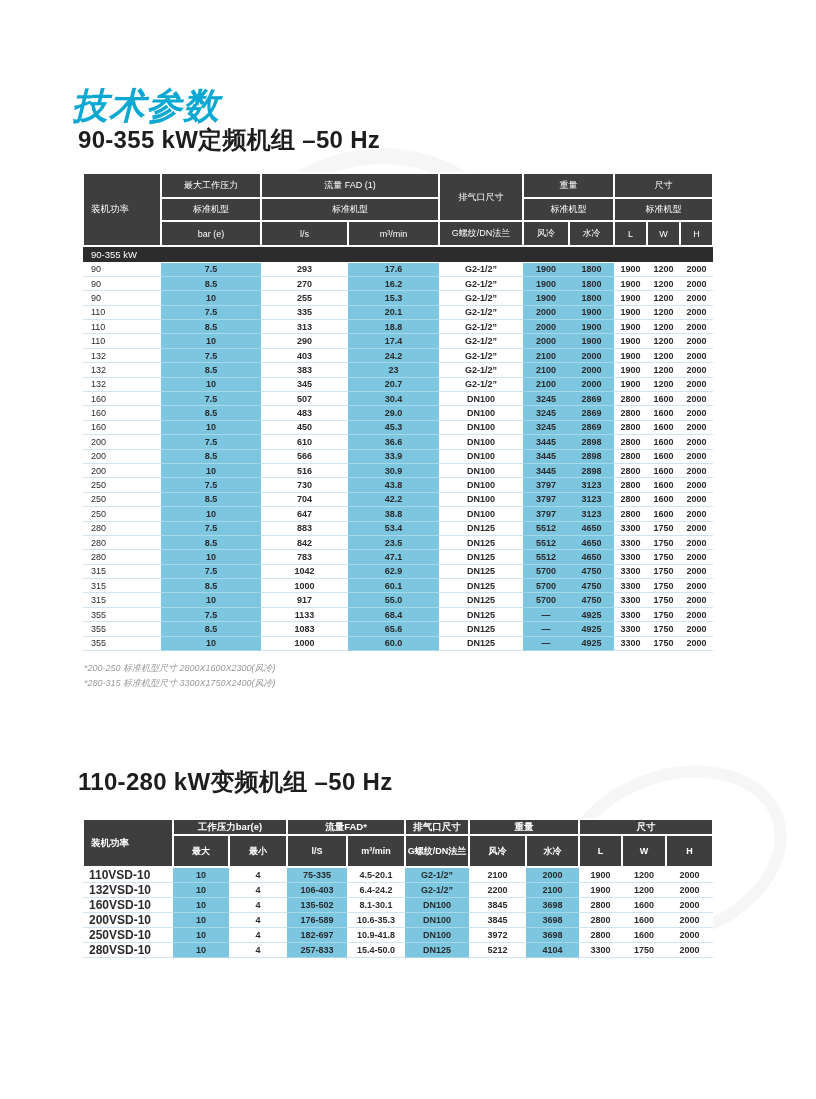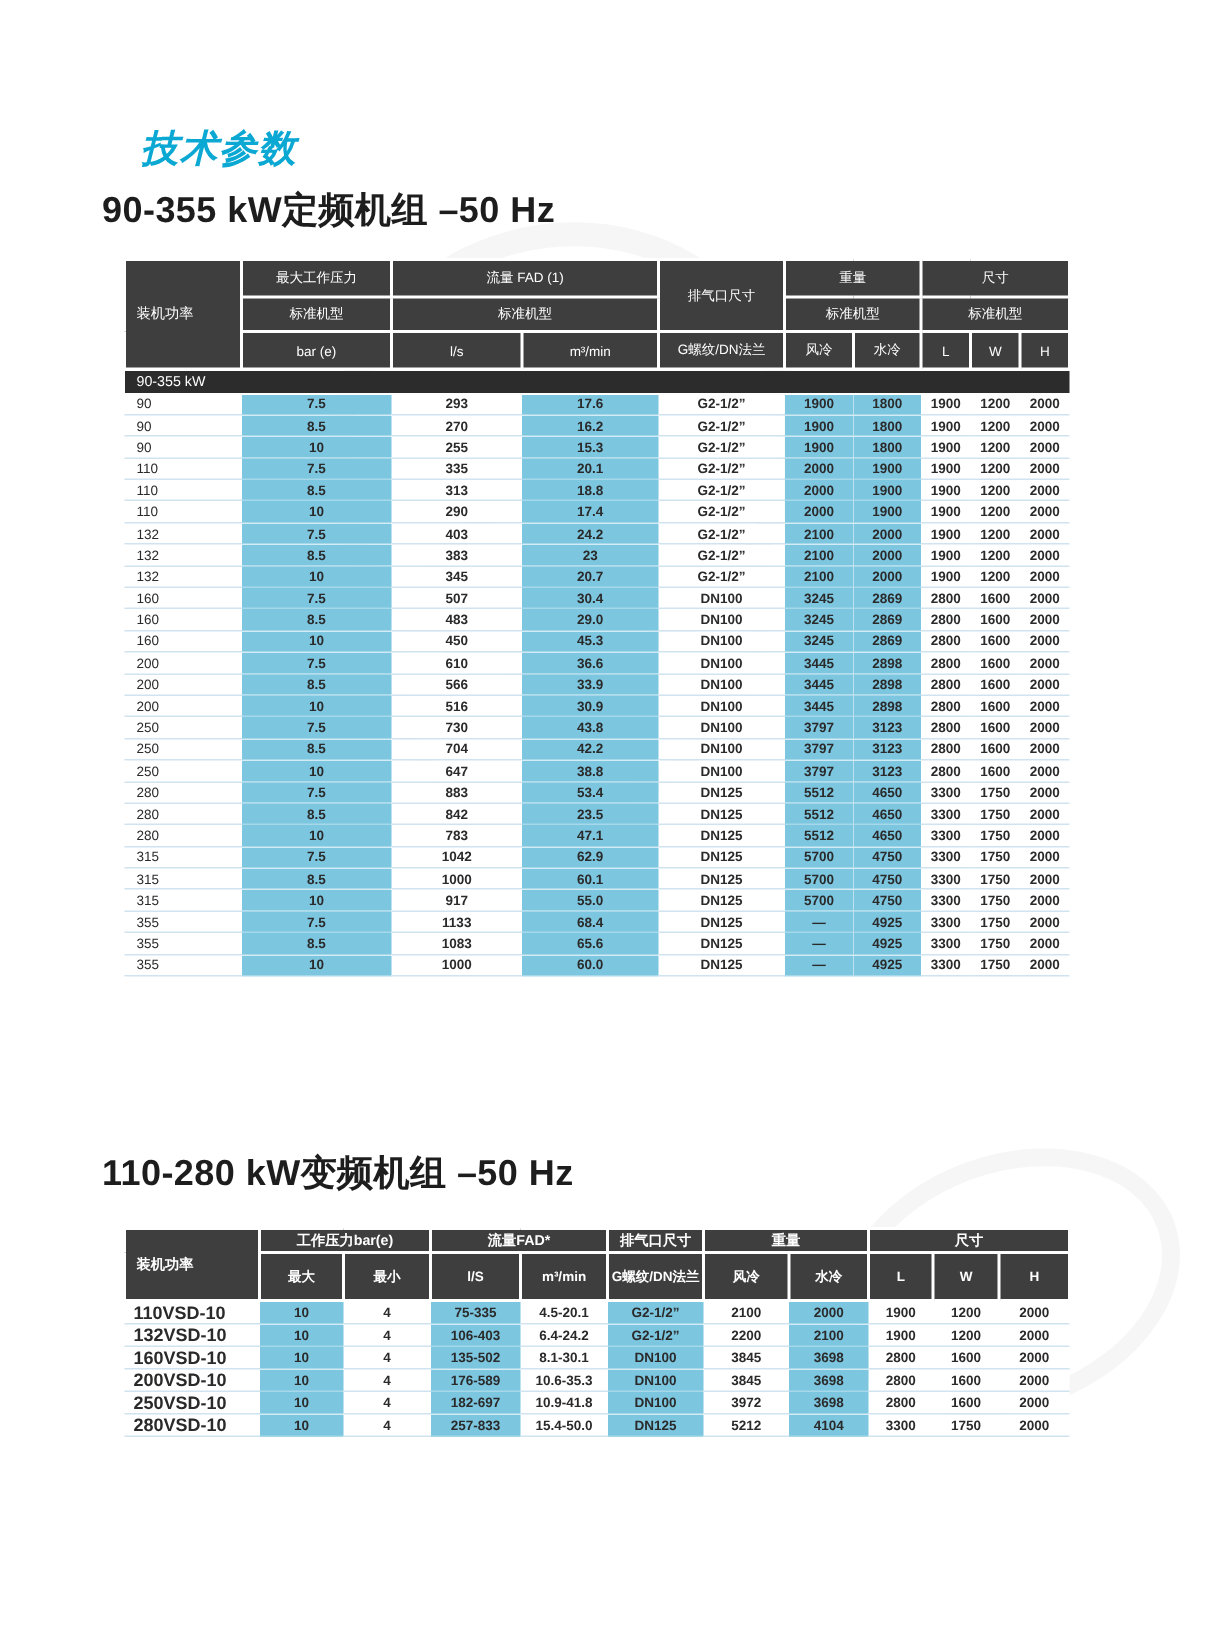--- a/index.html
+++ b/index.html
@@ -2,26 +2,26 @@
 <html><head>
 <meta charset="utf-8">
 <style>
   * { margin:0; padding:0; box-sizing:border-box; }
   html,body { background:#ffffff; }
   .page {
     position:relative; width:816px; height:1099px; background:#ffffff;
     overflow:hidden; font-family:"Liberation Sans", sans-serif;
   }
   .heading {
-    position:absolute; left:94px; top:82px;
-    font-size:25px; font-weight:bold; font-style:italic;
+    position:absolute; left:72px; top:82px;
+    font-size:36px; font-weight:bold; font-style:italic;
     color:#0aa8d3; letter-spacing:1px;
   }
   .subtitle {
-    position:absolute; left:68px; font-size:24px; font-weight:600;
+    position:absolute; left:78px; font-size:24px; font-weight:600;
     color:#1d1d1d; letter-spacing:.3px;
   }
   .s1 { top:124px; }
   .s2 { top:766px; }
 
   table.t { position:absolute; left:82px; width:630px; border-collapse:collapse; table-layout:fixed; }
   .t1 { top:172px; }
   .t2 { top:818px; }
 
   .t thead th {
@@ -435,20 +435,24 @@
           <td>DN125</td>
           <td class="bl">—</td>
           <td class="bl">4925</td>
           <td>3300</td>
           <td>1750</td>
           <td>2000</td>
         </tr>
       </tbody>
   </table>
 
+  <div class="notes n1">
+    <div>*200-250 标准机型尺寸 2800X1600X2300(风冷)</div>
+    <div>*280-315 标准机型尺寸 3300X1750X2400(风冷)</div>
+  </div>
 
   <div class="subtitle s2">110-280 kW变频机组 –50 Hz</div>
 
   <table class="t t2">
     <colgroup>
       <col style="width:90px">
         <col style="width:56px">
         <col style="width:58px">
         <col style="width:60px">
       <col style="width:58px">

